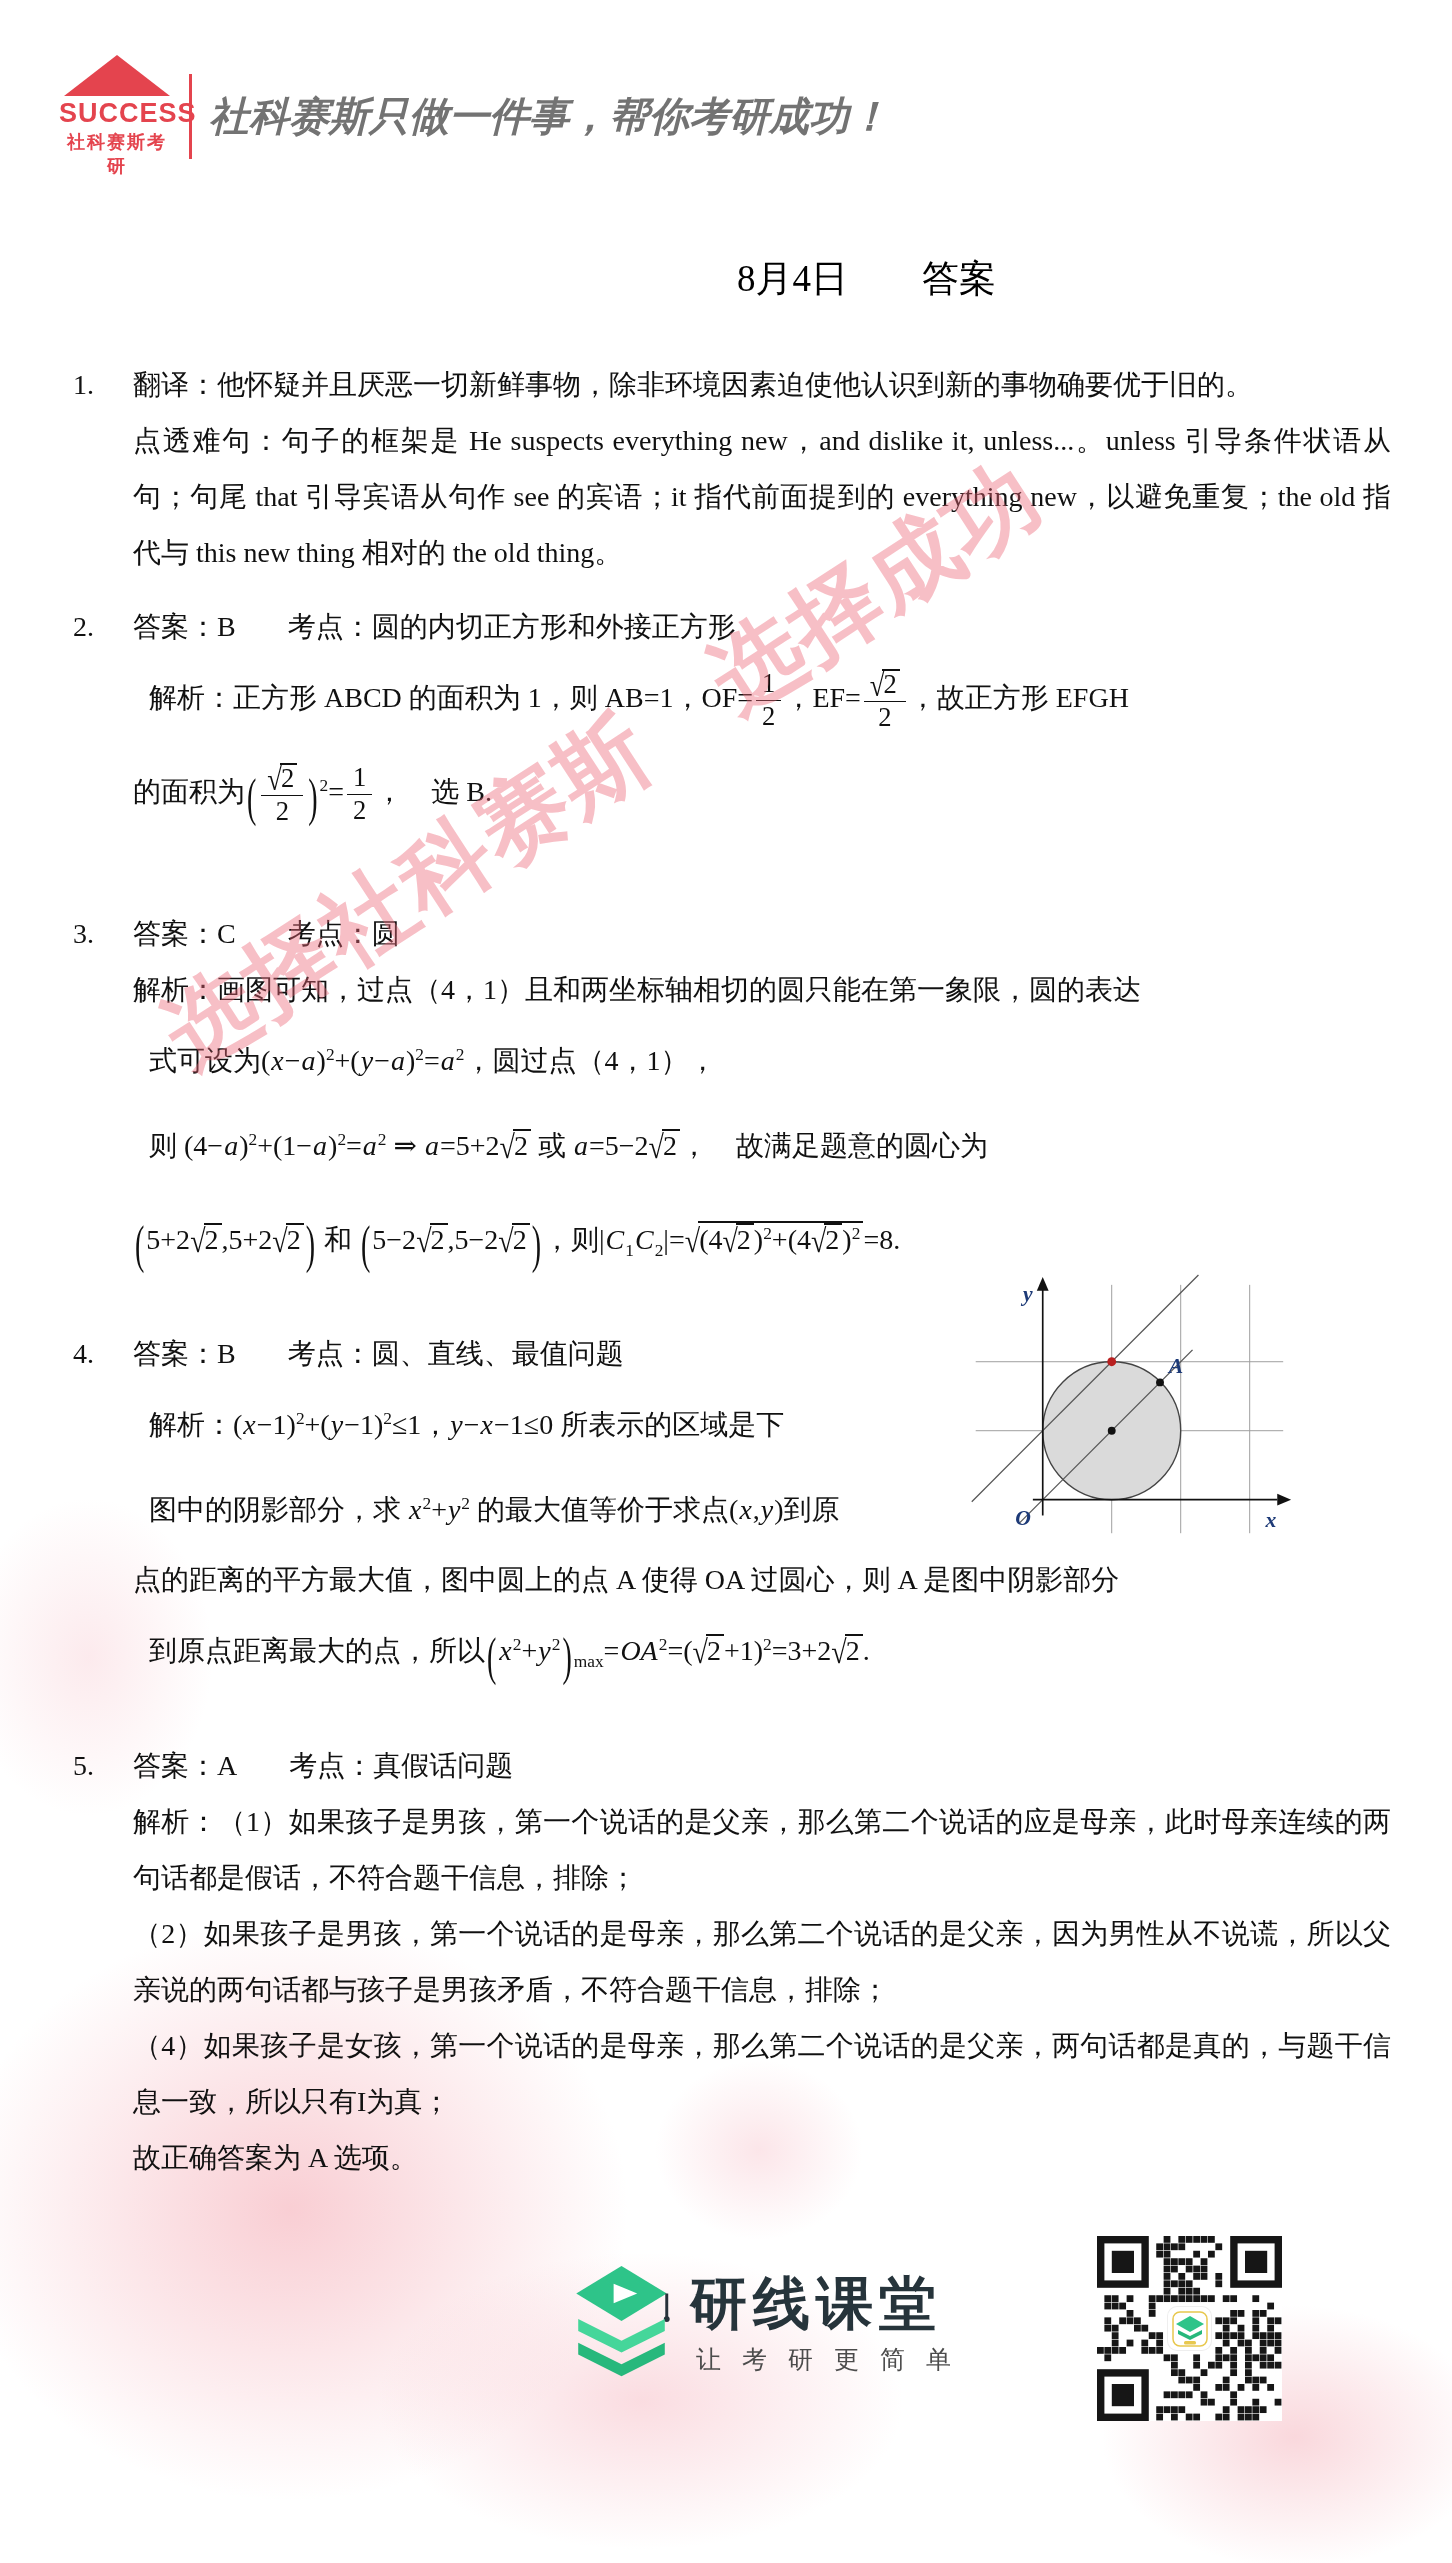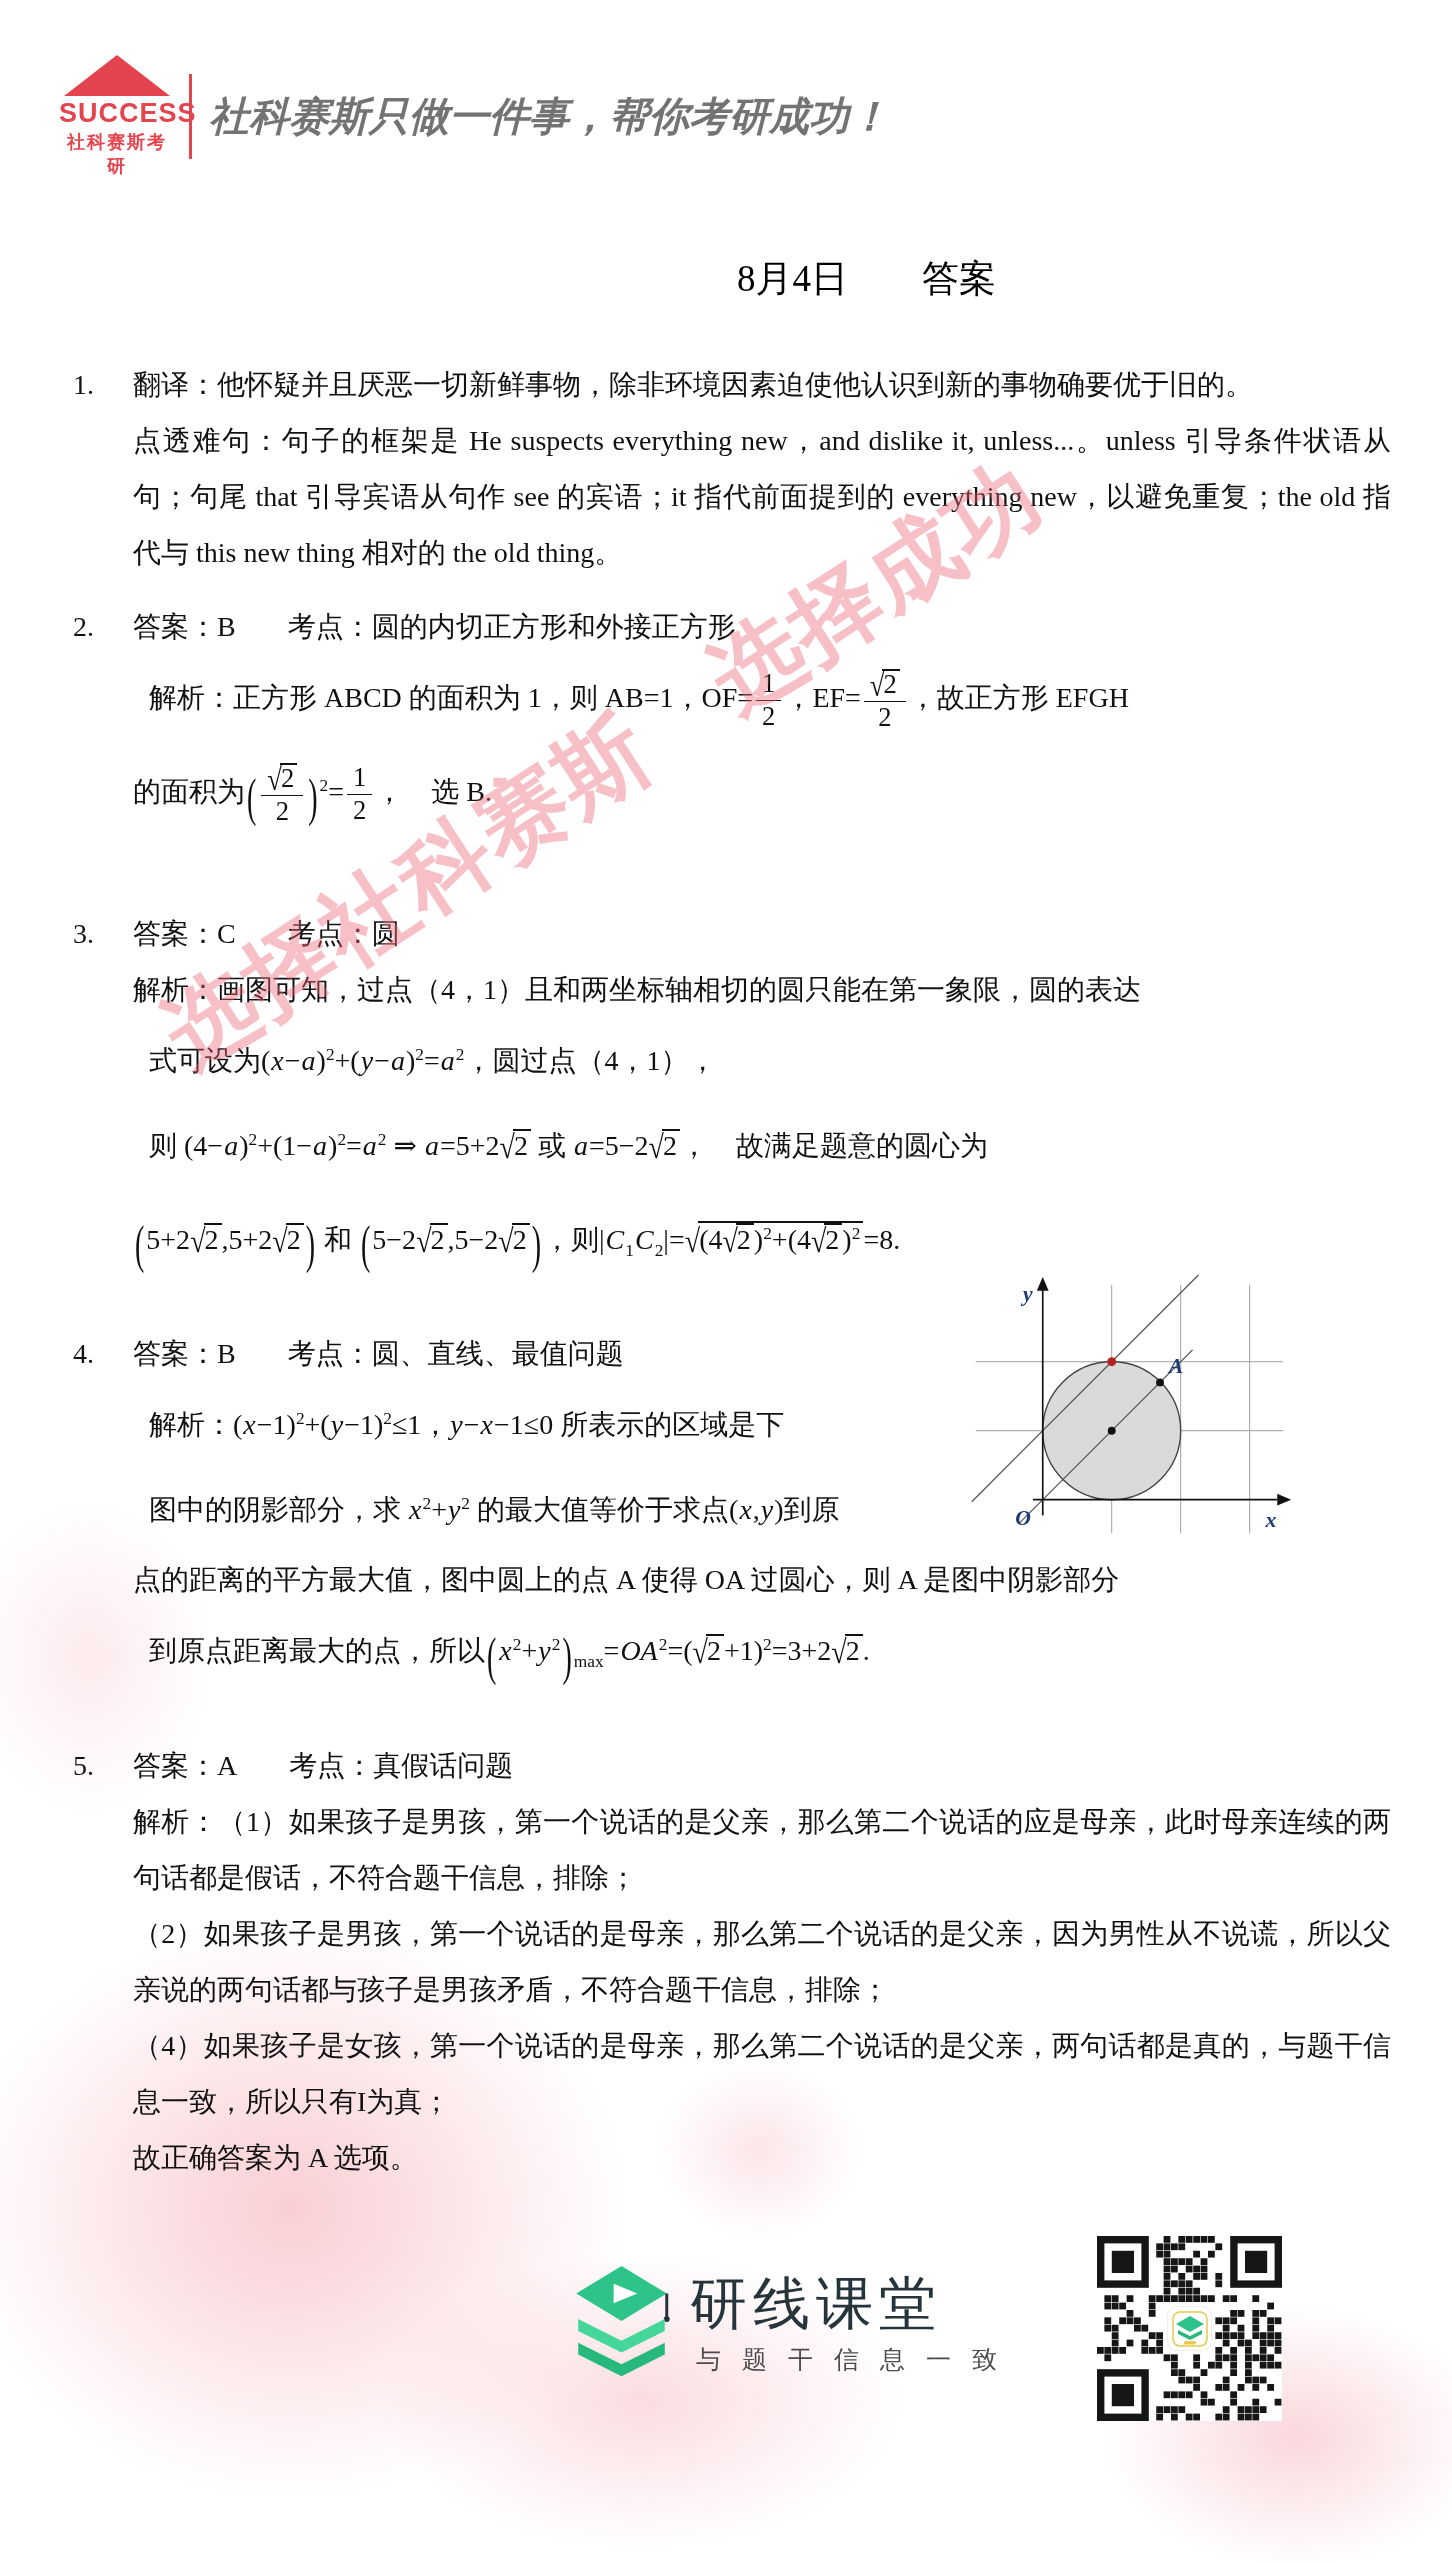--- a/index.html
+++ b/index.html
@@ -50,21 +50,21 @@
              color:rgba(236,103,120,0.42);pointer-events:none;z-index:3;}
   .wash{position:absolute;pointer-events:none;z-index:0;}
   .w1{left:-178px;top:1805px;width:937px;height:809px;background:radial-gradient(closest-side,rgba(244,166,176,0.55),rgba(244,166,176,0) 72%);}
   .w2{left:266px;top:2189px;width:750px;height:424px;background:radial-gradient(closest-side,rgba(246,186,195,0.5),rgba(246,186,195,0) 70%);}
   .w3{right:-118px;top:2249px;width:552px;height:375px;background:radial-gradient(closest-side,rgba(243,168,178,0.45),rgba(243,168,178,0) 70%);}
   .w4{left:-89px;top:1430px;width:355px;height:454px;background:radial-gradient(closest-side,rgba(245,180,190,0.28),rgba(245,180,190,0) 70%);}
   .w5{left:611px;top:2022px;width:296px;height:256px;background:radial-gradient(closest-side,rgba(244,170,182,0.3),rgba(244,170,182,0) 70%);}
   
   .footer{position:absolute;left:0;top:2256px;width:100%;height:237px;z-index:2;}
   .flogo{position:absolute;left:572px;top:8px;}
-  .fbrand{position:absolute;left:690px;top:10px;font-family:"Liberation Sans",sans-serif;font-weight:400;
+  .fbrand{position:absolute;left:690px;top:10px;font-family:"Liberation Sans",sans-serif;font-weight:700;
           font-size:57px;color:#26343b;letter-spacing:6px;text-align:right;}
   .ftag{position:absolute;left:696px;top:87px;font-family:"Liberation Sans",sans-serif;font-size:25px;
         color:#4c4c4c;letter-spacing:21px;}
   .qr{position:absolute;left:1097px;top:-20px;width:185px;height:185px;background:#fff;}
   .qr-icon{position:absolute;left:71px;top:71px;width:43px;height:43px;background:#fff;border-radius:9px;
            box-shadow:0 0 0 1px #eee;display:flex;align-items:center;justify-content:center;}
   .content,.hdr{z-index:2;}
   .hdr,.content,.footer{position:absolute;}
 </style>
 </head>
@@ -165,21 +165,21 @@
       <svg width="99" height="120" viewBox="0 0 100 122">
         <polygon points="50,2 96,30 50,58 4,30" fill="#2ec489"></polygon>
         <polygon points="42,20 66,30 42,40" fill="#ffffff"></polygon>
         <path d="M96,30 L96,54" stroke="#27313a" stroke-width="3" fill="none"></path>
         <circle cx="96" cy="56" r="3" fill="#27313a"></circle>
         <path d="M6,56 L50,78 L94,56 L94,68 L50,90 L6,68 Z" fill="#45d69a"></path>
         <path d="M6,80 L50,102 L94,80 L94,92 L50,114 L6,92 Z" fill="#27b87c"></path>
       </svg>
     </div>
     <div class="fbrand">研线课堂</div>
-    <div class="ftag">与题干信息一致</div>
+    <div class="ftag">让考研更简单</div>
     <div class="qr">
       <svg id="qr-svg" width="185" height="185" viewBox="0 0 188 188">
           <rect x="0" y="0" width="52.64" height="52.64" fill="#161616"></rect>
           <rect x="7.52" y="7.52" width="37.599999999999994" height="37.599999999999994" fill="#fff"></rect>
           <rect x="15.04" y="15.04" width="22.56" height="22.56" fill="#161616"></rect>
           <rect x="135.35999999999999" y="0" width="52.64" height="52.64" fill="#161616"></rect>
           <rect x="142.88" y="7.52" width="37.599999999999994" height="37.599999999999994" fill="#fff"></rect>
           <rect x="150.39999999999998" y="15.04" width="22.56" height="22.56" fill="#161616"></rect>
           <rect x="0" y="135.35999999999999" width="52.64" height="52.64" fill="#161616"></rect>
           <rect x="7.52" y="142.88" width="37.599999999999994" height="37.599999999999994" fill="#fff"></rect>

